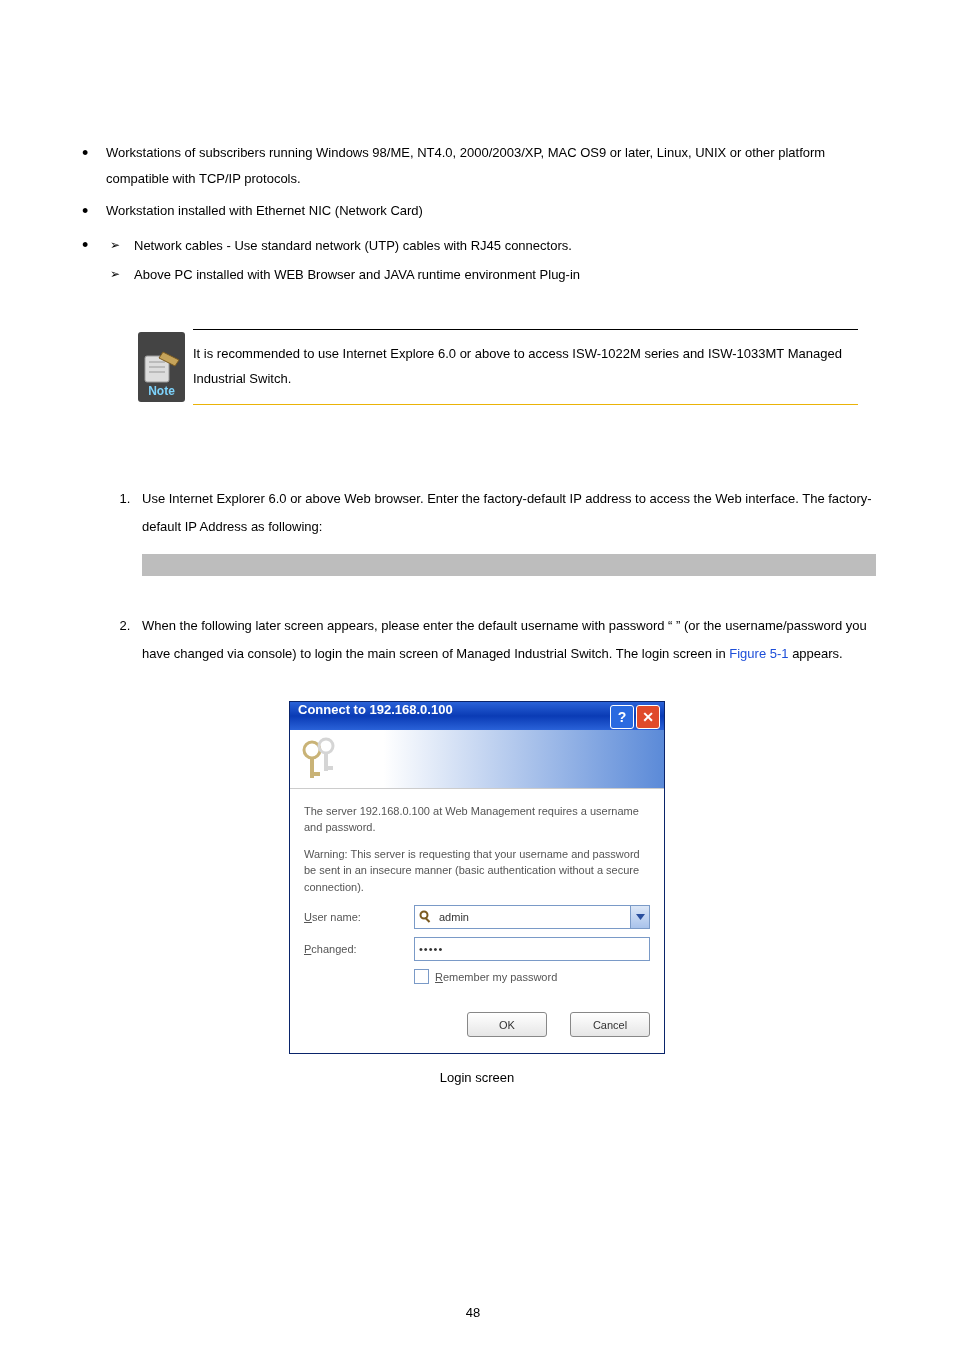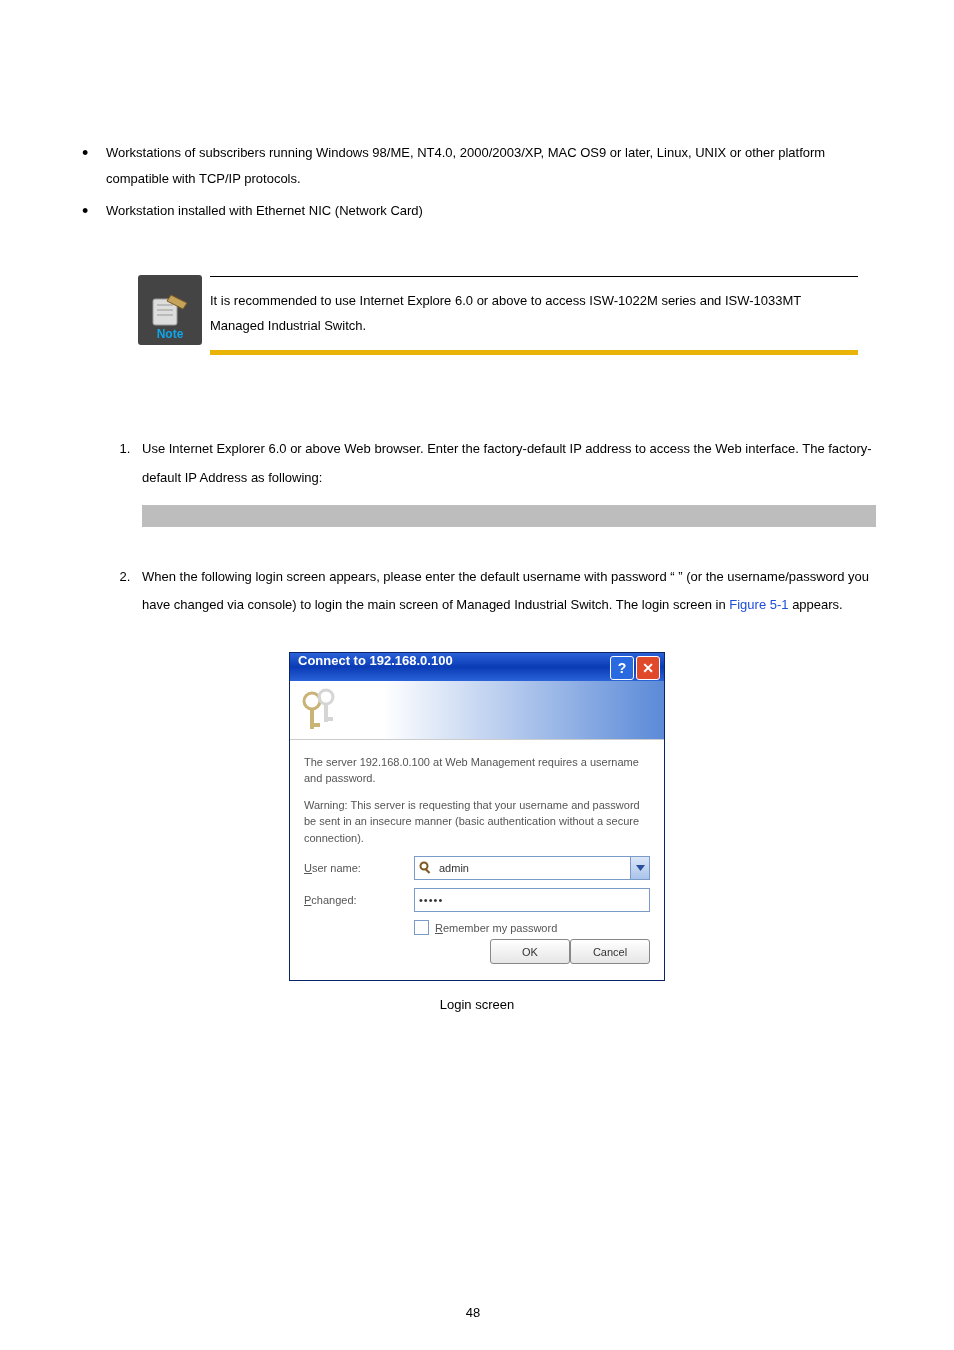--- a/index.html
+++ b/index.html
@@ -54,44 +54,43 @@
     top: 0;
     font-size: 12px;
   }
   .note-block {
     display: flex;
     align-items: center;
     margin: 40px 0 0 60px;
     width: 720px;
   }
   .note-icon {
-    width: 64px;
+    width: 47px;
     height: 70px;
     background: #444;
     border-radius: 3px;
-    color: #0ea5e9;
+    color: #7dd3fc;
     display: flex;
     flex-direction: column;
     justify-content: flex-end;
     align-items: center;
     font-weight: bold;
     font-size: 12px;
     padding-bottom: 4px;
     box-sizing: border-box;
     flex: 0 0 auto;
   }
   .note-icon svg { margin-top: 4px; }
   .note-text {
     margin-left: 8px;
     border-top: 1px solid #000;
-    border-bottom: 5px solid #eab308;
+    border-bottom: 1px solid #eab308;
     padding: 12px 0;
     line-height: 1.9;
     flex: 1;
-    margin-top: 12px;
   }
   ol.num-list {
     list-style: decimal;
     margin: 80px 0 0 0;
     padding-left: 56px;
   }
   ol.num-list > li {
     padding-left: 8px;
     line-height: 2.2;
     margin-bottom: 32px;
@@ -200,22 +199,22 @@
   }
   .chk {
     width: 13px; height: 13px;
     border: 1px solid #7a9ac7;
     margin-right: 6px;
     background: #fff;
   }
   .dlg-btns {
     display: flex;
     justify-content: flex-end;
-    gap: 0;
-    margin-top: 4px;
+    gap: 23px;
+    margin-top: 28px;
   }
   .winbtn {
     width: 78px;
     height: 23px;
     border: 1px solid #888;
     border-radius: 3px;
     background: linear-gradient(to bottom,#fff,#e6e6e6);
     font-size: 11px;
     display: flex;
     align-items: center;
@@ -234,20 +233,26 @@
   }
 </style>
 </head>
 <body>
 
 <div class="page">
 
   <ul class="dot-list">
     <li>Workstations of subscribers running Windows 98/ME, NT4.0, 2000/2003/XP, MAC OS9 or later, Linux, UNIX or other platform compatible with TCP/IP protocols.</li>
     <li>Workstation installed with Ethernet NIC (Network Card)</li>
+    <li>
+      <ul class="sub-list">
+        <li>Network cables - Use standard network (UTP) cables with RJ45 connectors.</li>
+        <li>Above PC installed with WEB Browser and JAVA runtime environment Plug-in</li>
+      </ul>
+    </li>
   </ul>
 
   <div class="note-block">
     <div class="note-icon">
       <svg width="38" height="34" viewBox="0 0 38 34">
         <rect x="2" y="6" width="24" height="26" rx="2" fill="#ddd" stroke="#999"></rect>
         <line x1="6" y1="12" x2="22" y2="12" stroke="#999"></line>
         <line x1="6" y1="17" x2="22" y2="17" stroke="#999"></line>
         <line x1="6" y1="22" x2="22" y2="22" stroke="#999"></line>
         <path d="M20 2 L36 10 L32 16 L16 8 Z" fill="#c5a35a" stroke="#7a5a20"></path>
@@ -256,21 +261,21 @@
     </div>
     <div class="note-text">It is recommended to use Internet Explore 6.0 or above to access ISW-1022M series and ISW-1033MT Managed Industrial Switch.</div>
   </div>
 
   <ol class="num-list">
     <li>
       <span>Use Internet Explorer 6.0 or above Web browser. Enter the factory-default IP address to access the Web interface. The factory-default IP Address as following:</span>
       <div class="gray-bar"></div>
     </li>
     <li>
-      <span>When the following login screen appears, please enter the default username </span><span> with password “ </span><span> ” (or the username/password you have changed via console) to login the main screen of Managed Industrial Switch. The login screen in </span><span class="figure-link">Figure 5-1</span><span> appears.</span>
+      <span>When the following later screen appears, please enter the default username </span><span> with password “ </span><span> ” (or the username/password you have changed via console) to login the main screen of Managed Industrial Switch. The login screen in </span><span class="figure-link">Figure 5-1</span><span> appears.</span>
     </li>
   </ol>
 
   <div class="dialog-wrap">
     <div class="dialog">
       <div class="titlebar">
         <span>Connect to 192.168.0.100</span>
         <div class="btns">
           <div class="titlebtn help">?</div>
           <div class="titlebtn close">✕</div>

